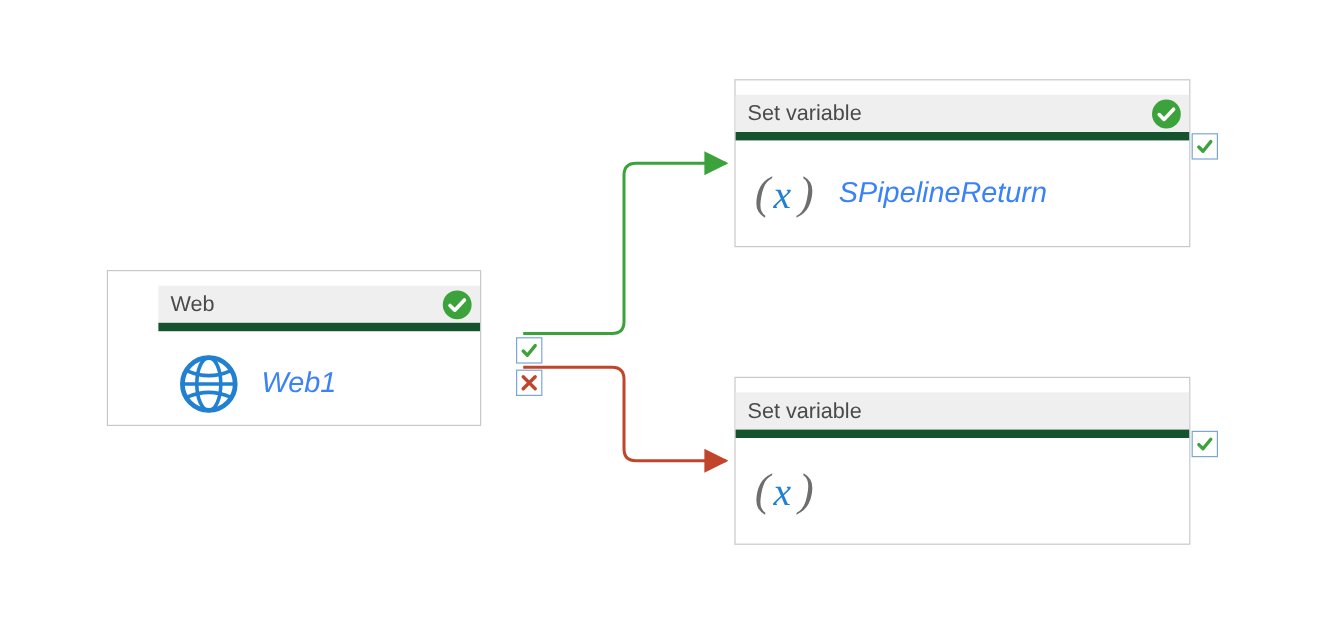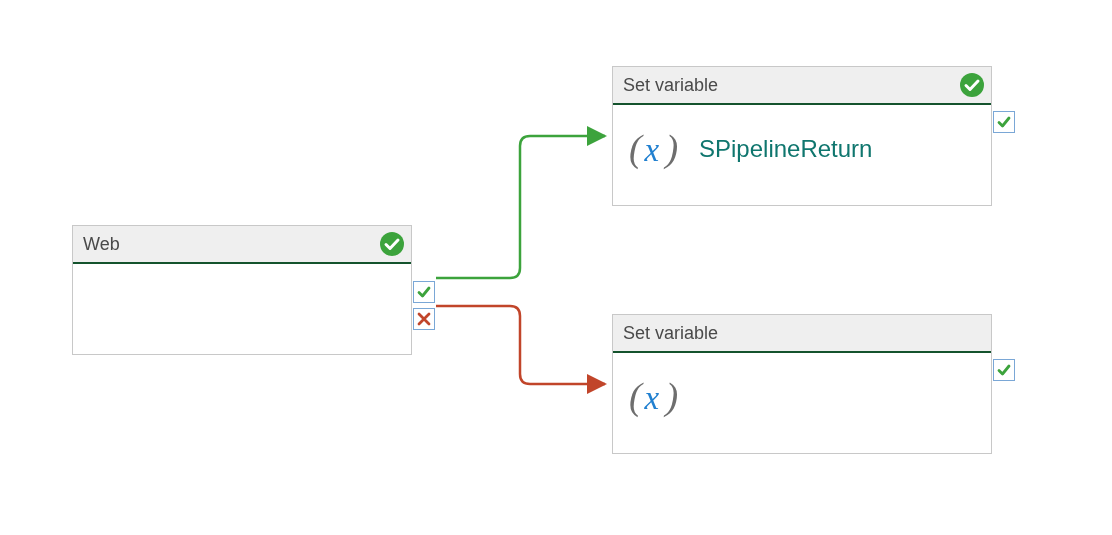--- a/index.html
+++ b/index.html
@@ -25,41 +25,43 @@
     pointer-events: none;
   }
   .activity {
     position: absolute;
     background: #ffffff;
     border: 1px solid #c8c8c8;
     box-sizing: border-box;
   }
   .activity-header {
     background: #efefef;
-    border-bottom: 2px solid #14532d;
+    border-bottom: 7px solid #14532d;
     height: 38px;
     display: flex;
     align-items: center;
     padding: 0 10px;
     position: relative;
     box-sizing: border-box;
+    margin-top: 12px;
   }
   .activity-header-label {
     font-size: 18px;
     color: #4a4a4a;
   }
   .activity-body {
     display: flex;
     align-items: center;
     padding: 18px 16px;
     gap: 18px;
   }
   .activity-name {
     font-size: 24px;
-    color: #0f766e;
+    color: #3b82f6;
+    font-style: italic;
   }
   .status-badge {
     position: absolute;
     right: 6px;
     top: 50%;
     transform: translateY(-50%);
     width: 26px;
     height: 26px;
   }
   .port {
@@ -95,29 +97,41 @@
       <marker id="arrow-failure" viewBox="0 0 10 10" refX="9" refY="5" markerWidth="8" markerHeight="8" orient="auto-start-reverse">
         <path d="M 0 0 L 10 5 L 0 10 z" fill="#c1452a"></path>
       </marker>
     </defs>
 
     <path d="M 436 278 L 510 278 Q 520 278 520 268 L 520 146 Q 520 136 530 136 L 605 136" fill="none" stroke="#3ca33c" stroke-width="2.5" marker-end="url(#arrow-success)"></path>
 
     <path d="M 436 306 L 510 306 Q 520 306 520 316 L 520 374 Q 520 384 530 384 L 605 384" fill="none" stroke="#c1452a" stroke-width="2.5" marker-end="url(#arrow-failure)"></path>
   </svg>
 
-  <div class="activity" style="left:72px; top:225px; width:340px; height:130px;">
+  <div class="activity" style="left:89px; top:225px; width:312px; height:130px;padding-left:42px;">
     <div class="activity-header">
       <span class="activity-header-label">Web</span>
       <span class="status-badge">
         <svg viewBox="0 0 26 26" width="26" height="26">
           <circle cx="13" cy="13" r="12" fill="#3ca33c"></circle>
           <path d="M7 13.5 L11 17.5 L19 9" stroke="#ffffff" stroke-width="3" fill="none" stroke-linecap="round" stroke-linejoin="round"></path>
         </svg>
       </span>
+    </div>
+    <div class="activity-body">
+      <span class="icon-area">
+        <svg viewBox="0 0 52 52" width="52" height="52">
+          <circle cx="26" cy="26" r="22" fill="none" stroke="#2180d0" stroke-width="4"></circle>
+          <ellipse cx="26" cy="26" rx="10" ry="22" fill="none" stroke="#2180d0" stroke-width="3"></ellipse>
+          <line x1="4" y1="26" x2="48" y2="26" stroke="#2180d0" stroke-width="3"></line>
+          <path d="M8 15 Q26 23 44 15" fill="none" stroke="#2180d0" stroke-width="3"></path>
+          <path d="M8 37 Q26 29 44 37" fill="none" stroke="#2180d0" stroke-width="3"></path>
+        </svg>
+      </span>
+      <span class="activity-name">Web1</span>
     </div>
 
     <div class="port" style="left:340px; top:55px;">
       <svg viewBox="0 0 16 16" width="16" height="16">
         <path d="M3 8.5 L6.5 12 L13 4" stroke="#3ca33c" stroke-width="2.8" fill="none" stroke-linecap="round" stroke-linejoin="round"></path>
       </svg>
     </div>
     <div class="port" style="left:340px; top:82px;">
       <svg viewBox="0 0 16 16" width="16" height="16">
         <path d="M3 3 L13 13 M13 3 L3 13" stroke="#c1452a" stroke-width="2.8" stroke-linecap="round"></path>

